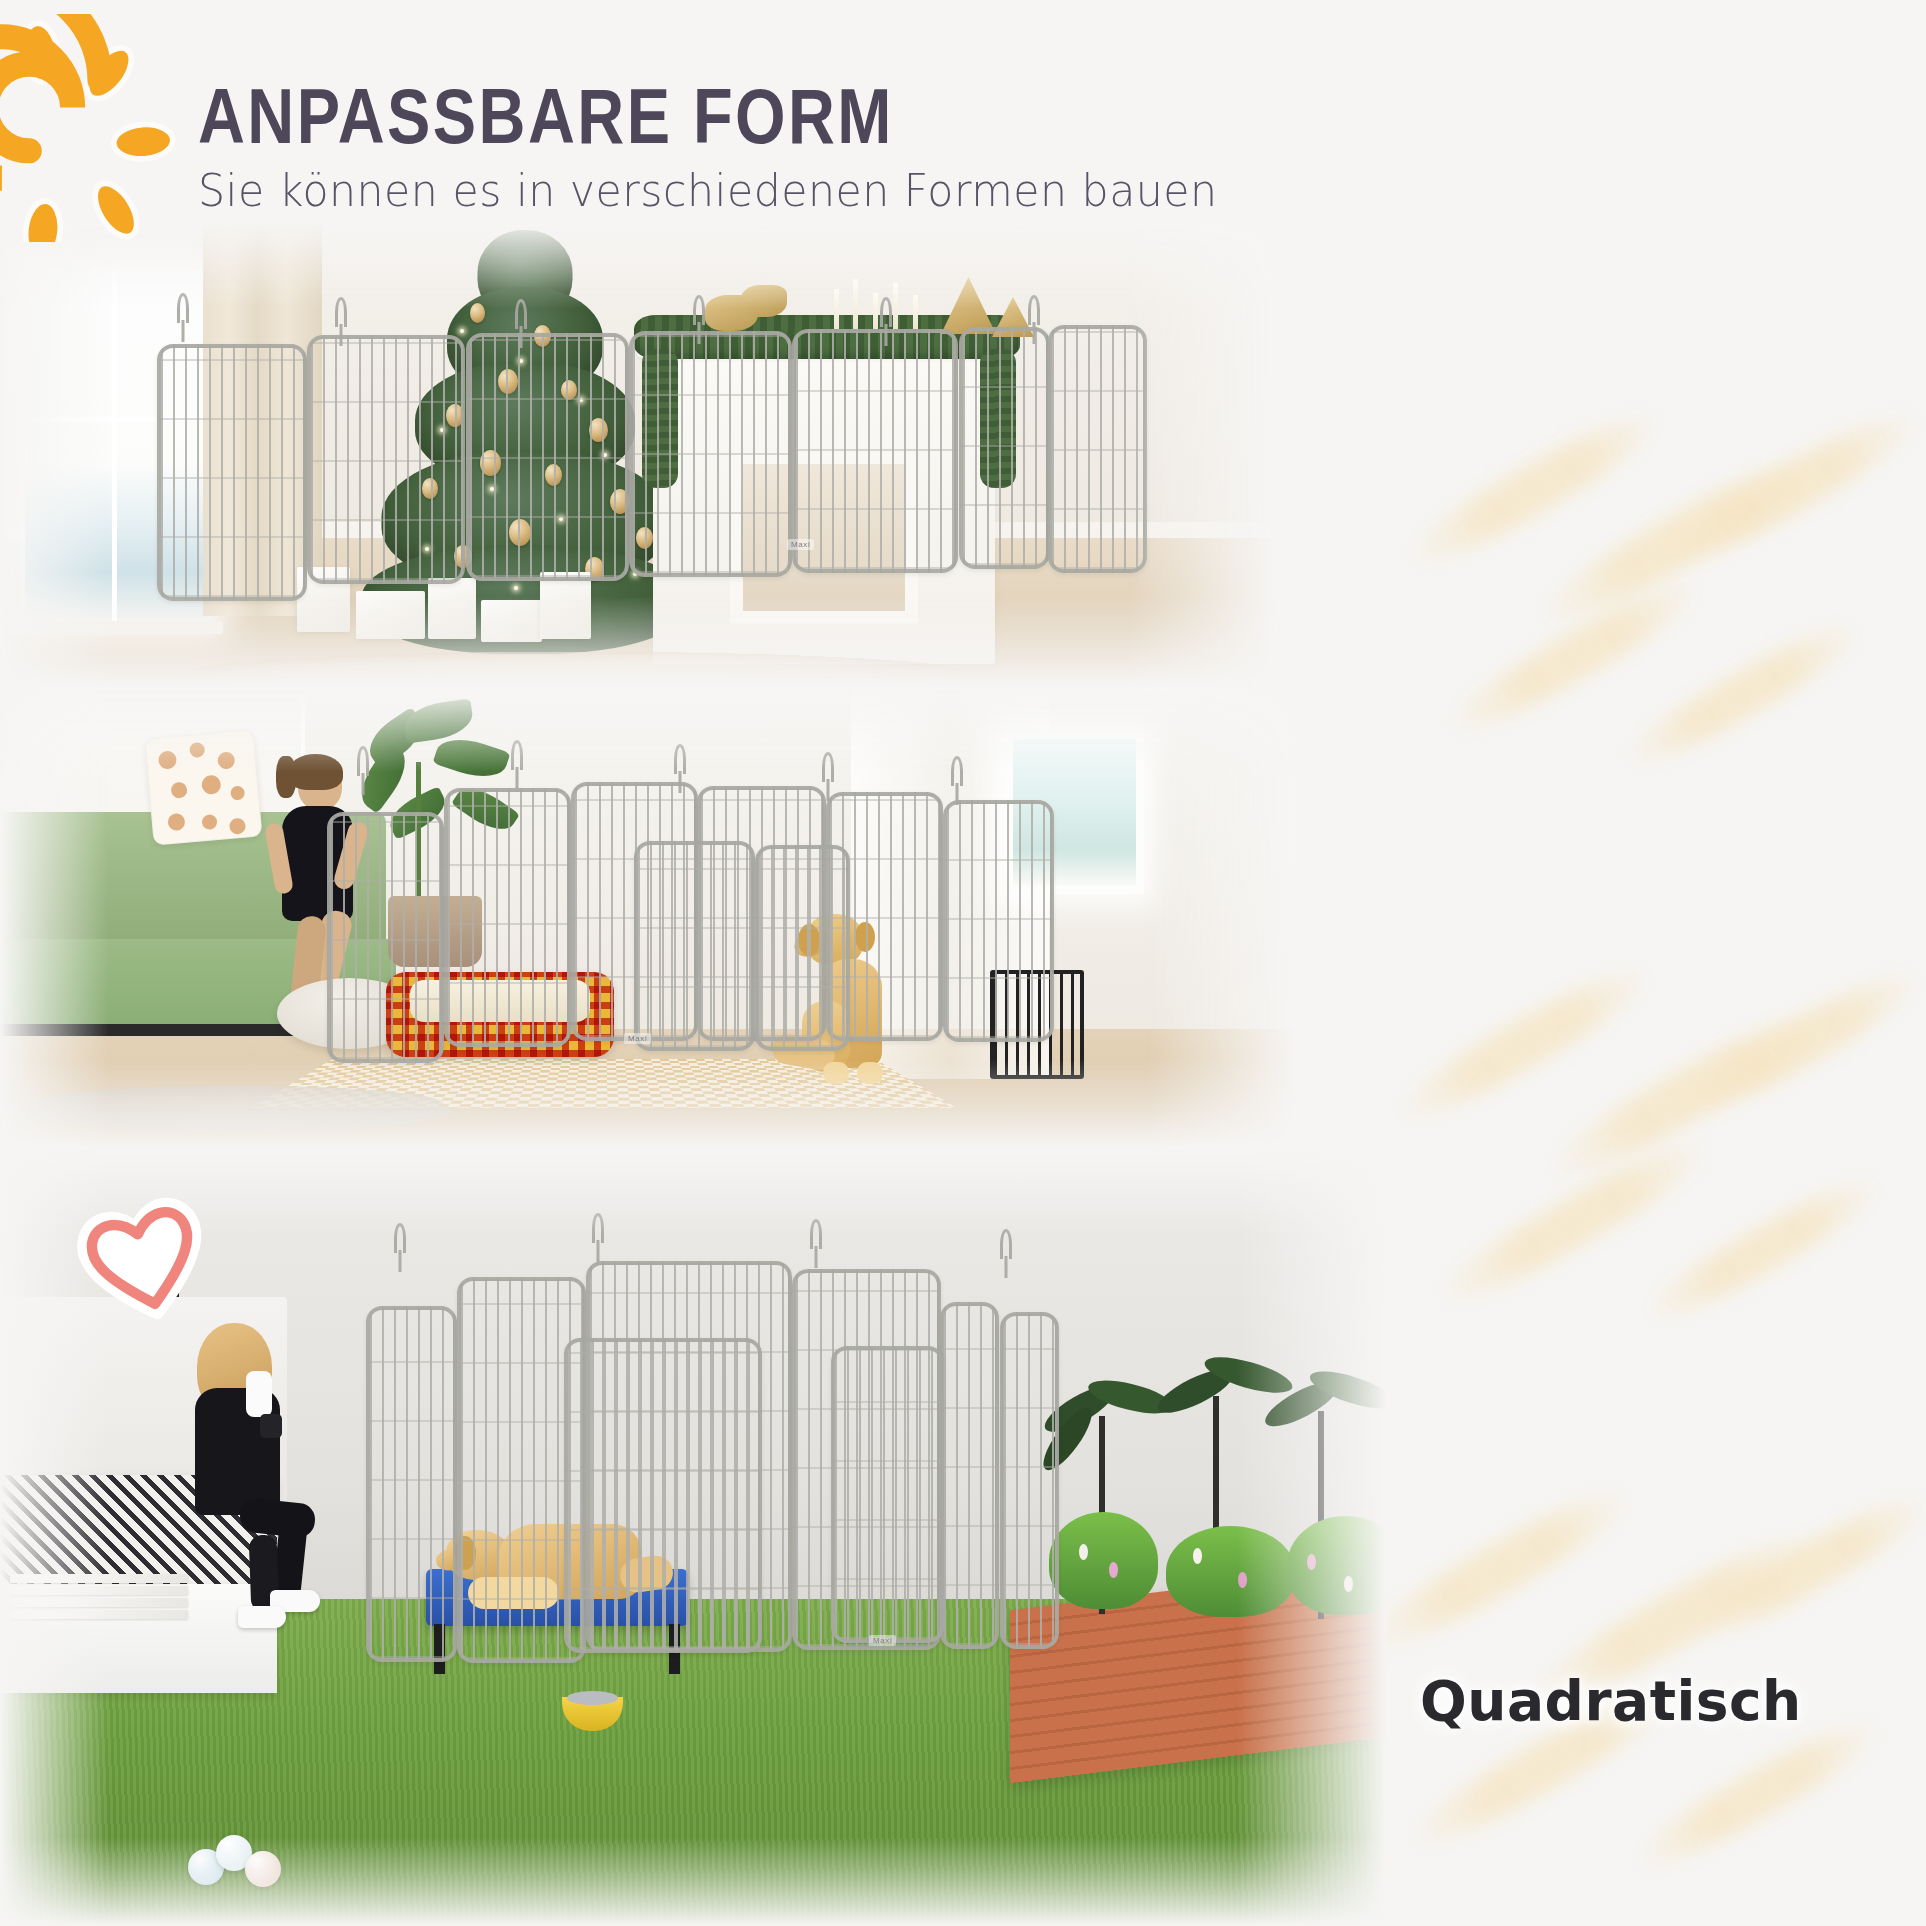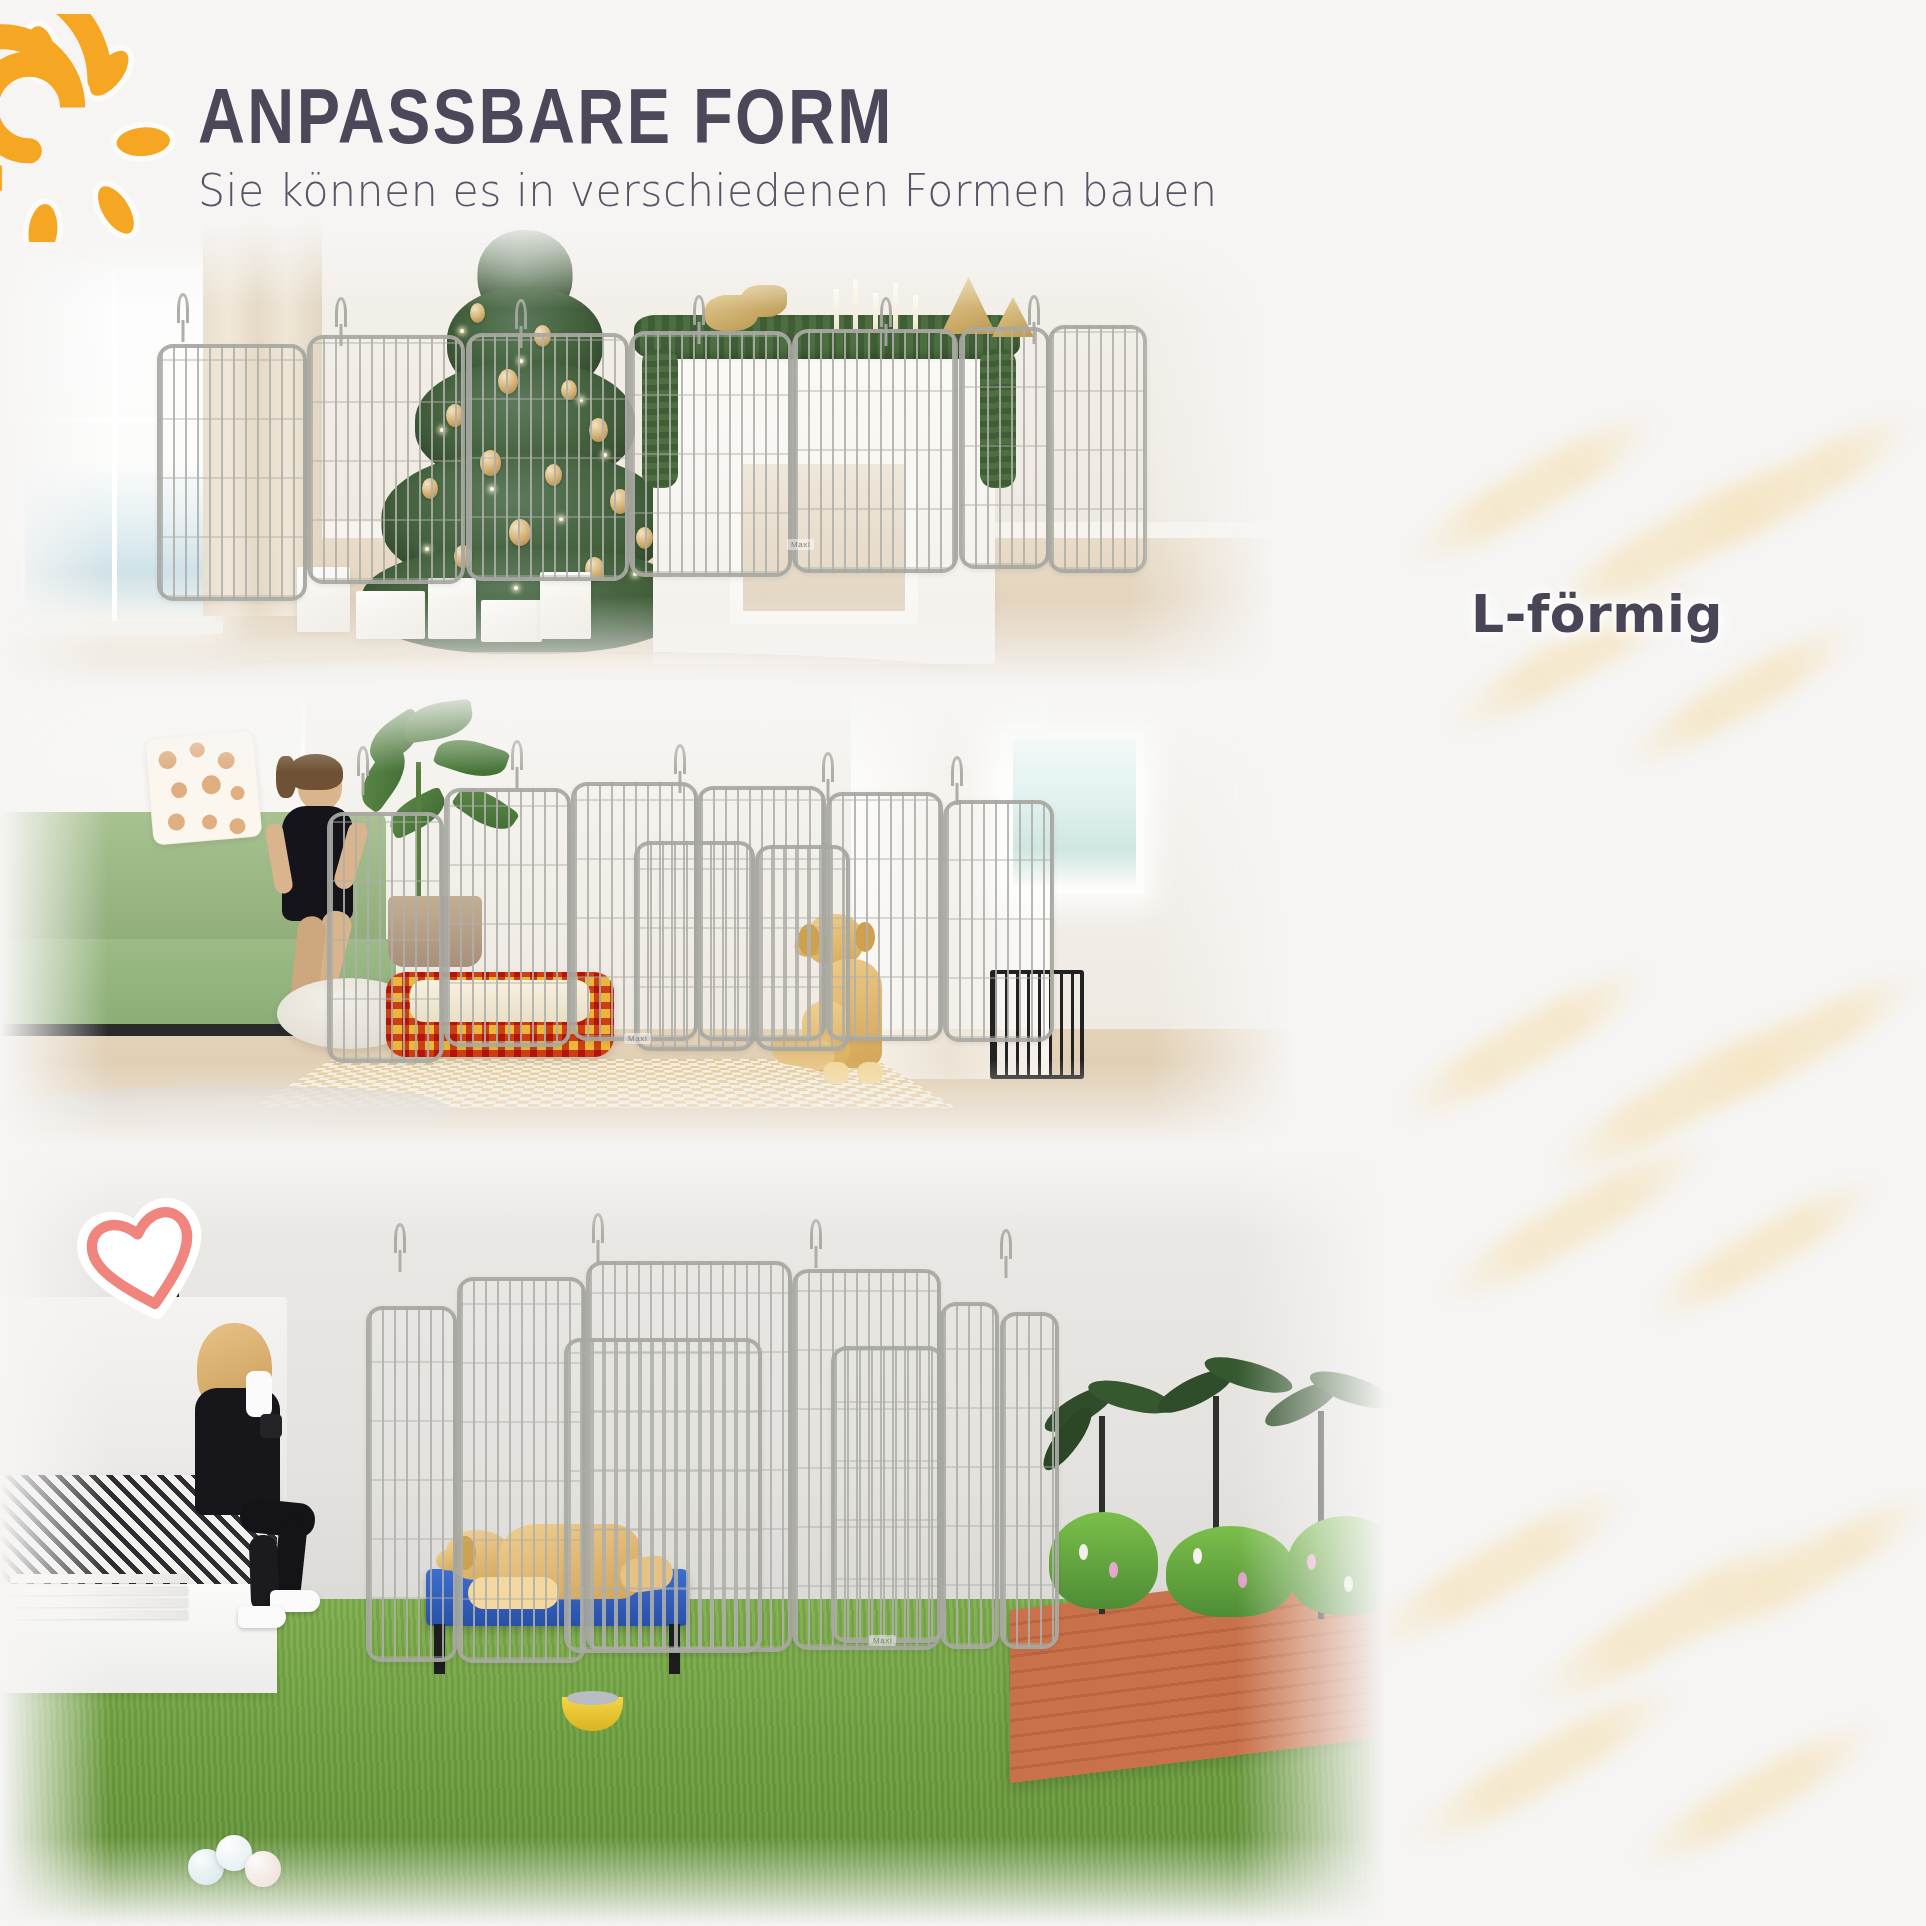--- a/index.html
+++ b/index.html
@@ -557,16 +557,16 @@
                  a62 62 0 1 0 -62 62
                  a86 86 0 1 1 86 -86" fill="none" stroke="#f5a623" stroke-width="22" stroke-linecap="round"></path>
       </svg>
     </div>
     <div class="title-block">
       <div class="title">ANPASSBARE FORM</div>
       <div class="subtitle">Sie können es in verschiedenen Formen bauen</div>
     </div>
   </div>
 
-  <div class="shape-label" id="label1">L-förmig</div>
+  <div class="shape-label" id="label3">Quadratisch</div>
 
 </div>
 
 
 </body></html>

